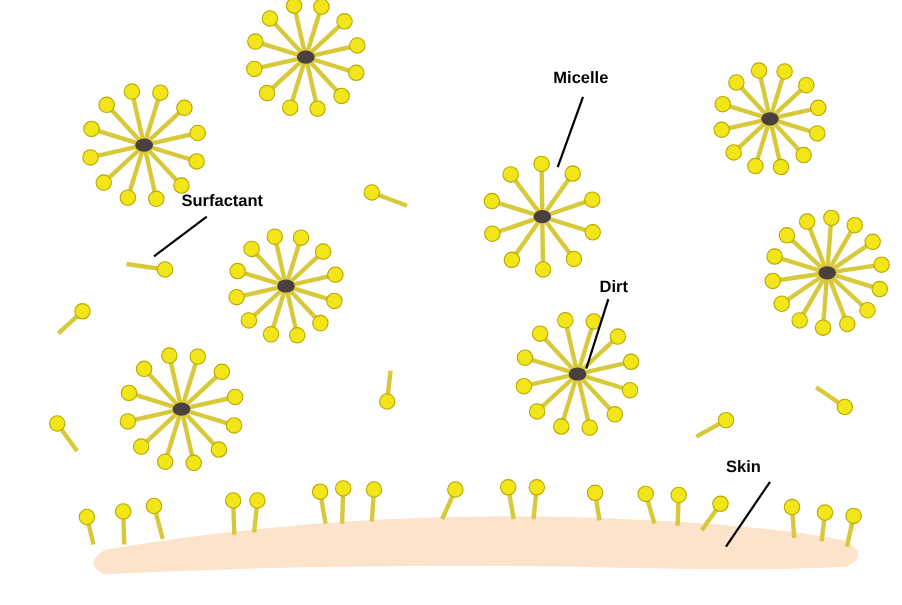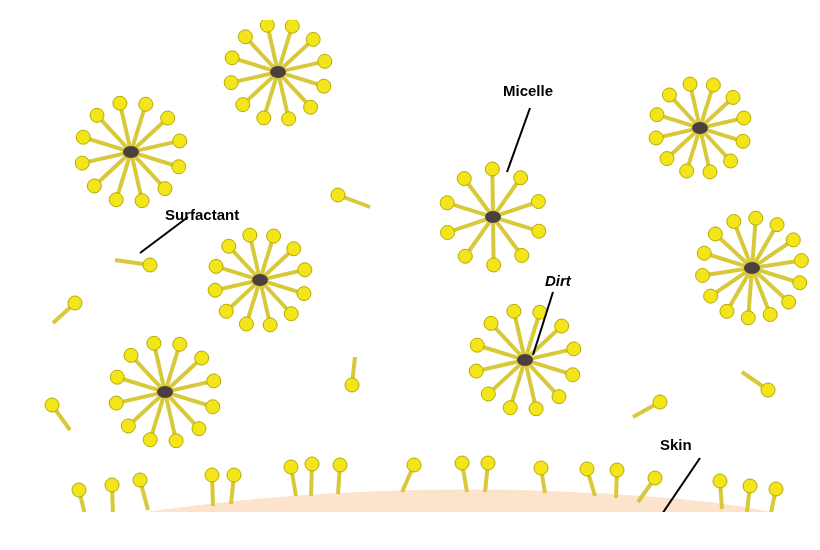--- a/index.html
+++ b/index.html
@@ -1,16 +1,16 @@
 <!DOCTYPE html>
 <html><head>
 <meta charset="utf-8">
 <style>
   html,body{margin:0;padding:0;background:#fff;}
-  #stage{position:relative;width:820px;height:492px;overflow:hidden;background:#fff;margin-top:20px;}
+  #stage{position:relative;width:820px;height:550px;overflow:hidden;background:#fff;}
   svg{position:absolute;left:0;top:0;}
   .lbl{position:absolute;font-family:"Liberation Sans",sans-serif;font-weight:bold;font-size:15px;color:#000;}
 </style>
 </head>
 <body>
 
 <div id="stage">
   <svg id="art" width="820" height="550" viewBox="0 0 820 550">
     <path d="M95,500 Q300,465 520,470 Q700,476 770,492 Q790,505 770,515 Q700,520 520,515 Q300,512 95,522 Q75,512 95,500 Z" fill="#fbe3cc"></path>
     <g id="micelles">
@@ -286,16 +286,16 @@
         <circle cx="776" cy="469" r="7" fill="#f2e61a" stroke="#b8a800" stroke-width="1"></circle>
       </g>
     <g stroke="#000" stroke-width="2">
       <line x1="530" y1="88" x2="507" y2="152"></line>
       <line x1="188" y1="197" x2="140" y2="233"></line>
       <line x1="553" y1="272" x2="533" y2="335"></line>
       <line x1="700" y1="438" x2="660" y2="497"></line>
     </g>
   </svg>
   <div class="lbl" style="left:503px;top:62px;">Micelle</div>
-  <div class="lbl" style="left:165px;top:186px;">Surfactant</div>
-  <div class="lbl" style="left:545px;top:252px;font-style:italic;">Dirt</div>
+  <div class="lbl" style="left:165px;top:174px;">Surfactant</div>
+  <div class="lbl" style="left:545px;top:252px;">Dirt</div>
   <div class="lbl" style="left:660px;top:416px;">Skin</div>
 </div>
 
 </body></html>

